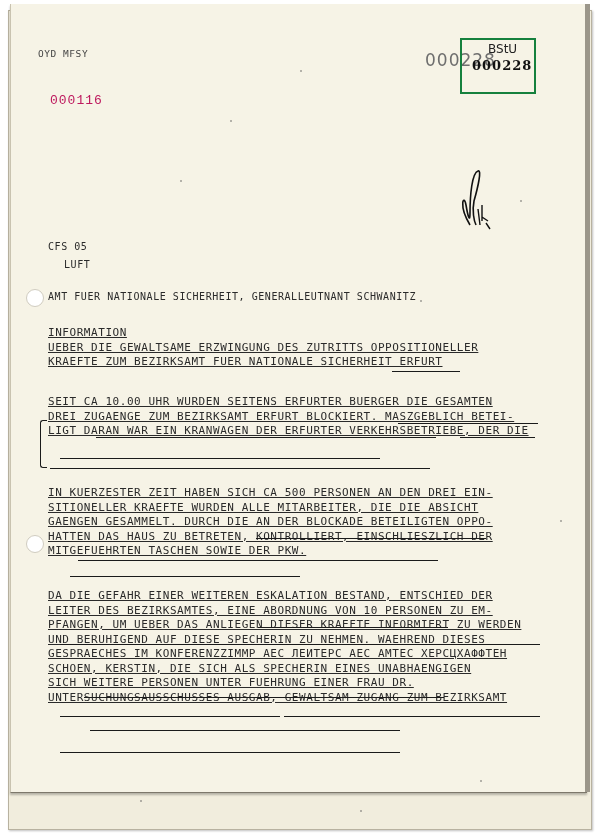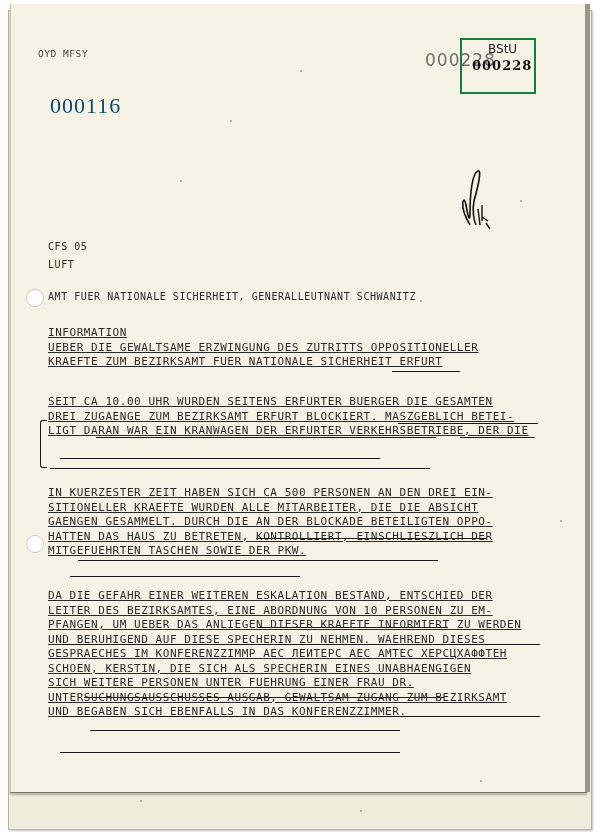--- a/index.html
+++ b/index.html
@@ -28,22 +28,22 @@
   .punch-hole {
     position: absolute; width: 16px; height: 16px; border-radius: 50%;
     background: #ffffff; border: 1px solid #d0ccc0;
   }
   .t {
     position: absolute; white-space: pre; color: #2a2a2a;
     font-size: 10px; letter-spacing: 0.55px; line-height: 13px;
   }
   .header-code { left: 38px; top: 47px; font-size: 9.5px; color: #444; }
   .page-num-handwritten {
-    position: absolute; left: 50px; top: 93px; font-size: 22px; letter-spacing: 1px;
-    color: #0c4a6e; font-family: Liberation Serif, serif;
+    position: absolute; left: 50px; top: 93px; font-size: 13px; letter-spacing: 1px;
+    color: #be185d; font-family: Liberation Mono, monospace;
   }
   .archive-num-light {
     position: absolute; left: 425px; top: 50px; font-size: 17px; color: #6e6e6e;
     letter-spacing: 1px; font-family: "DejaVu Sans", sans-serif;
   }
   .stamp-box {
     position: absolute; left: 460px; top: 38px; width: 72px; height: 52px;
     border: 2px solid #15803d;
   }
   .stamp-label {
@@ -85,21 +85,21 @@
   <div class="stamp-label">BStU</div>
   <div class="stamp-number">000228</div>
 </div>
 
 <svg class="signature" width="50" height="70" viewBox="0 0 50 70">
   <path d="M18 60 C 6 40, 12 28, 14 40 C 16 52, 18 58, 18 48 C 18 30, 20 8, 26 6 C 30 4, 26 22, 22 36 C 20 46, 22 56, 24 60" fill="none" stroke="#111" stroke-width="1.6"></path>
   <path d="M26 44 L 28 60 M 30 40 L 30 56 M 30 52 L 36 56 M 34 58 L 38 64" fill="none" stroke="#111" stroke-width="1.4"></path>
 </svg>
 
 <div class="t" style="left:48px; top:240px;">CFS 05</div>
-<div class="t" style="left:48px; top:258px;">LUFT</div>
+<div class="t" style="left:64px; top:258px;">LUFT</div>
 
 <div class="t" style="left:48px; top:290px;">AMT FUER NATIONALE SICHERHEIT, GENERALLEUTNANT SCHWANITZ</div>
 
 <div class="para" style="top:326px;">
   <span class="line">INFORMATION</span>
   <span class="line">UEBER DIE GEWALTSAME ERZWINGUNG DES ZUTRITTS OPPOSITIONELLER</span>
   <span class="line">KRAEFTE ZUM BEZIRKSAMT FUER NATIONALE SICHERHEIT ERFURT</span>
 </div>
 <div class="ul" style="left:392px; top:371px; width:68px;"></div>
 
@@ -128,21 +128,20 @@
 
 <div class="para" style="top:589px;">
   <span class="line">DA DIE GEFAHR EINER WEITEREN ESKALATION BESTAND, ENTSCHIED DER</span>
   <span class="line">LEITER DES BEZIRKSAMTES, EINE ABORDNUNG VON 10 PERSONEN ZU EM-</span>
   <span class="line">PFANGEN, UM UEBER DAS ANLIEGEN DIESER KRAEFTE INFORMIERT ZU WERDEN</span>
   <span class="line">UND BERUHIGEND AUF DIESE SPECHERIN ZU NEHMEN. WAEHREND DIESES</span>
   <span class="line">GESPRAECHES IM KONFERENZZIMMP AEC ЛEИTEPC AEC AMTEC XEPCЦXAФФTEH</span>
   <span class="line">SCHOEN, KERSTIN, DIE SICH ALS SPECHERIN EINES UNABHAENGIGEN</span>
   <span class="line">SICH WEITERE PERSONEN UNTER FUEHRUNG EINER FRAU DR.</span>
   <span class="line">UNTERSUCHUNGSAUSSCHUSSES AUSGAB, GEWALTSAM ZUGANG ZUM BEZIRKSAMT</span>
-  <span class="line">UND BEGABEN SICH EBENFALLS IN DAS KONFERENZZIMMER.</span>
 </div>
 <div class="ul" style="left:258px; top:627px; width:190px;"></div>
 <div class="ul" style="left:60px; top:644px; width:480px;"></div>
 <div class="ul" style="left:84px; top:697px; width:360px;"></div>
 <div class="ul" style="left:60px; top:716px; width:220px;"></div>
 <div class="ul" style="left:284px; top:716px; width:256px;"></div>
 <div class="ul" style="left:90px; top:730px; width:310px;"></div>
 <div class="ul" style="left:60px; top:752px; width:340px;"></div>
 
 <div class="speck" style="left:230px;top:120px;"></div>

